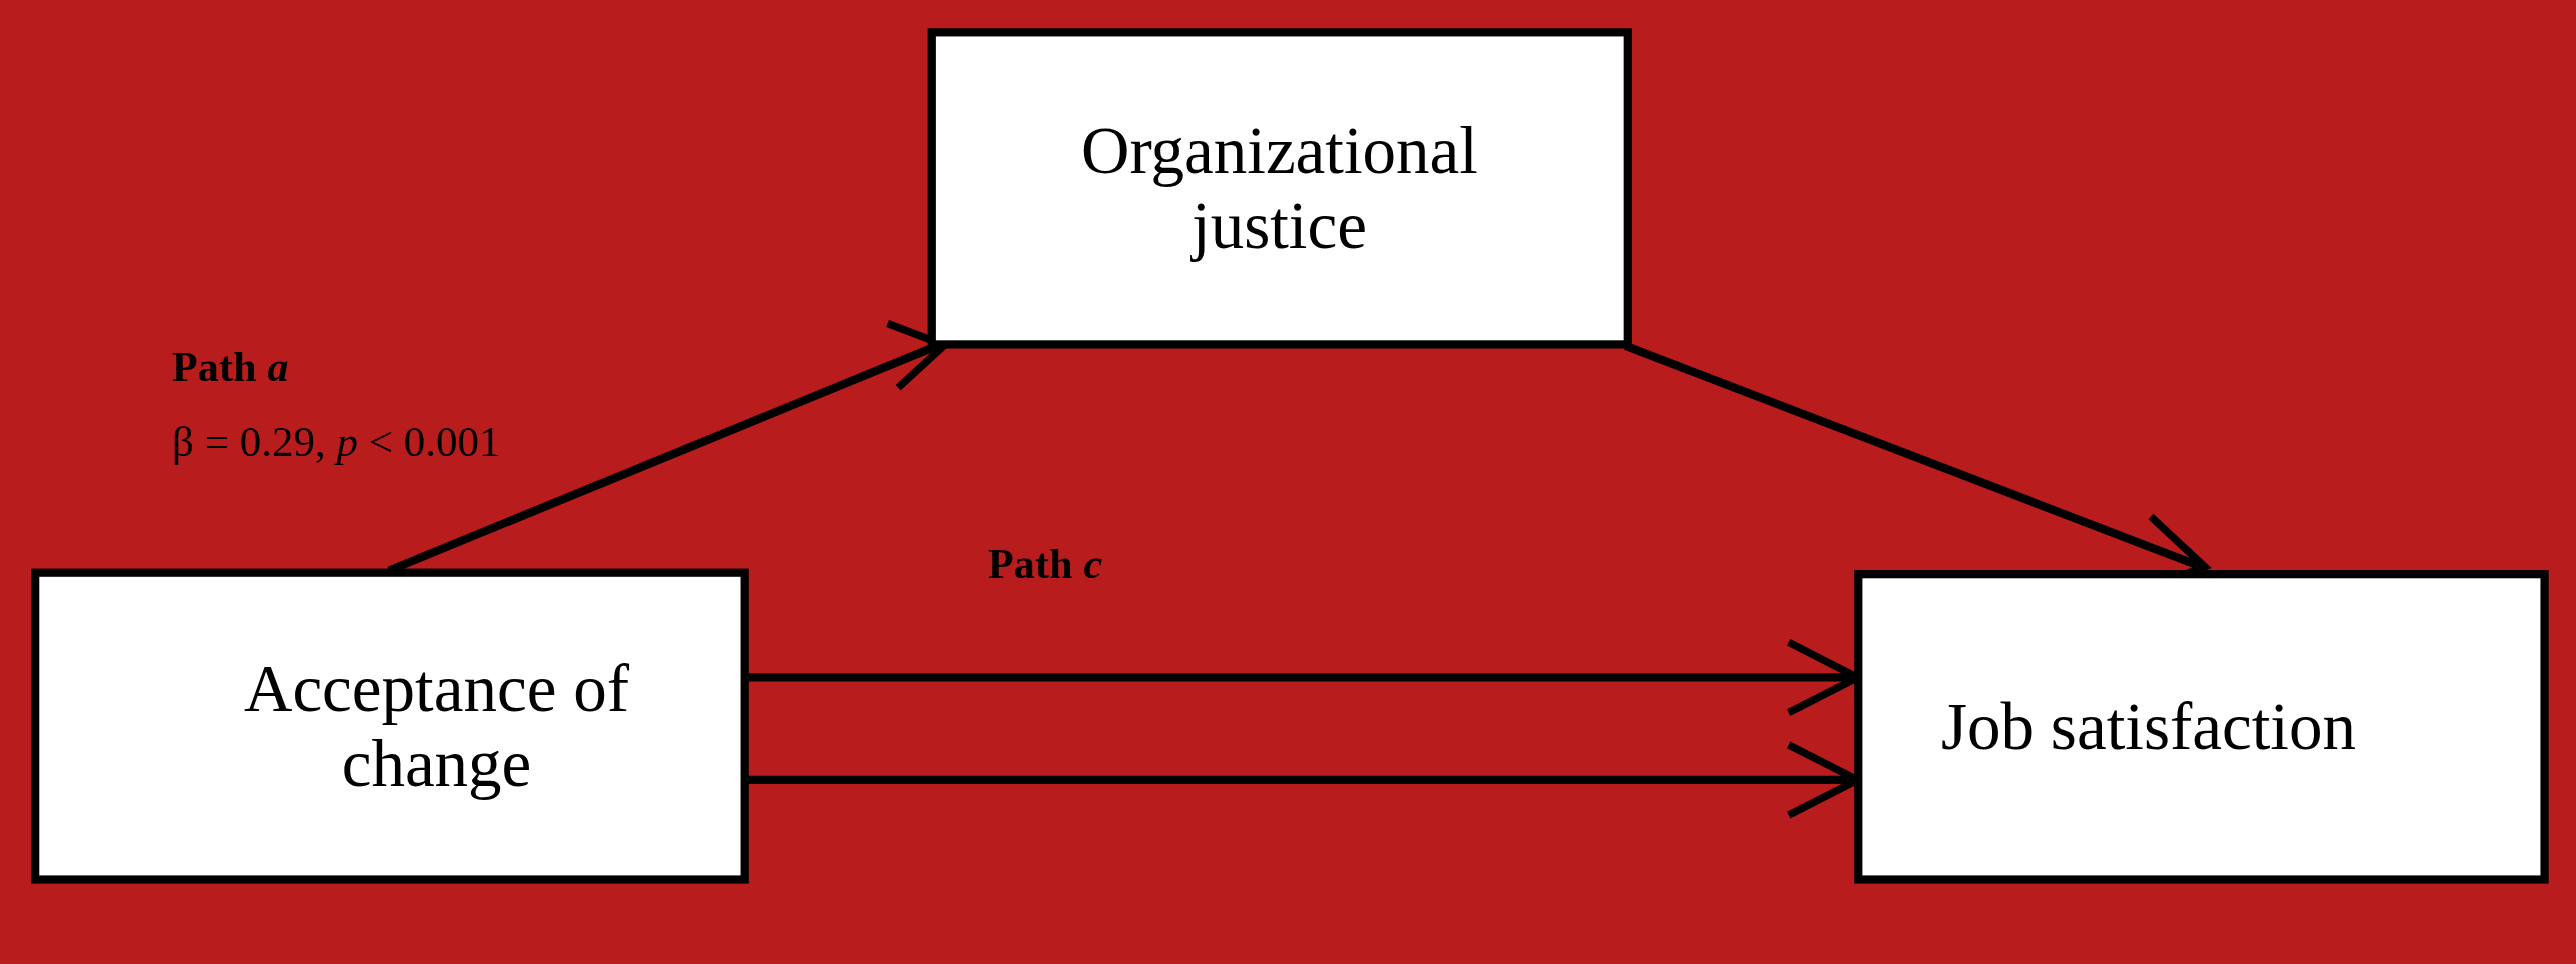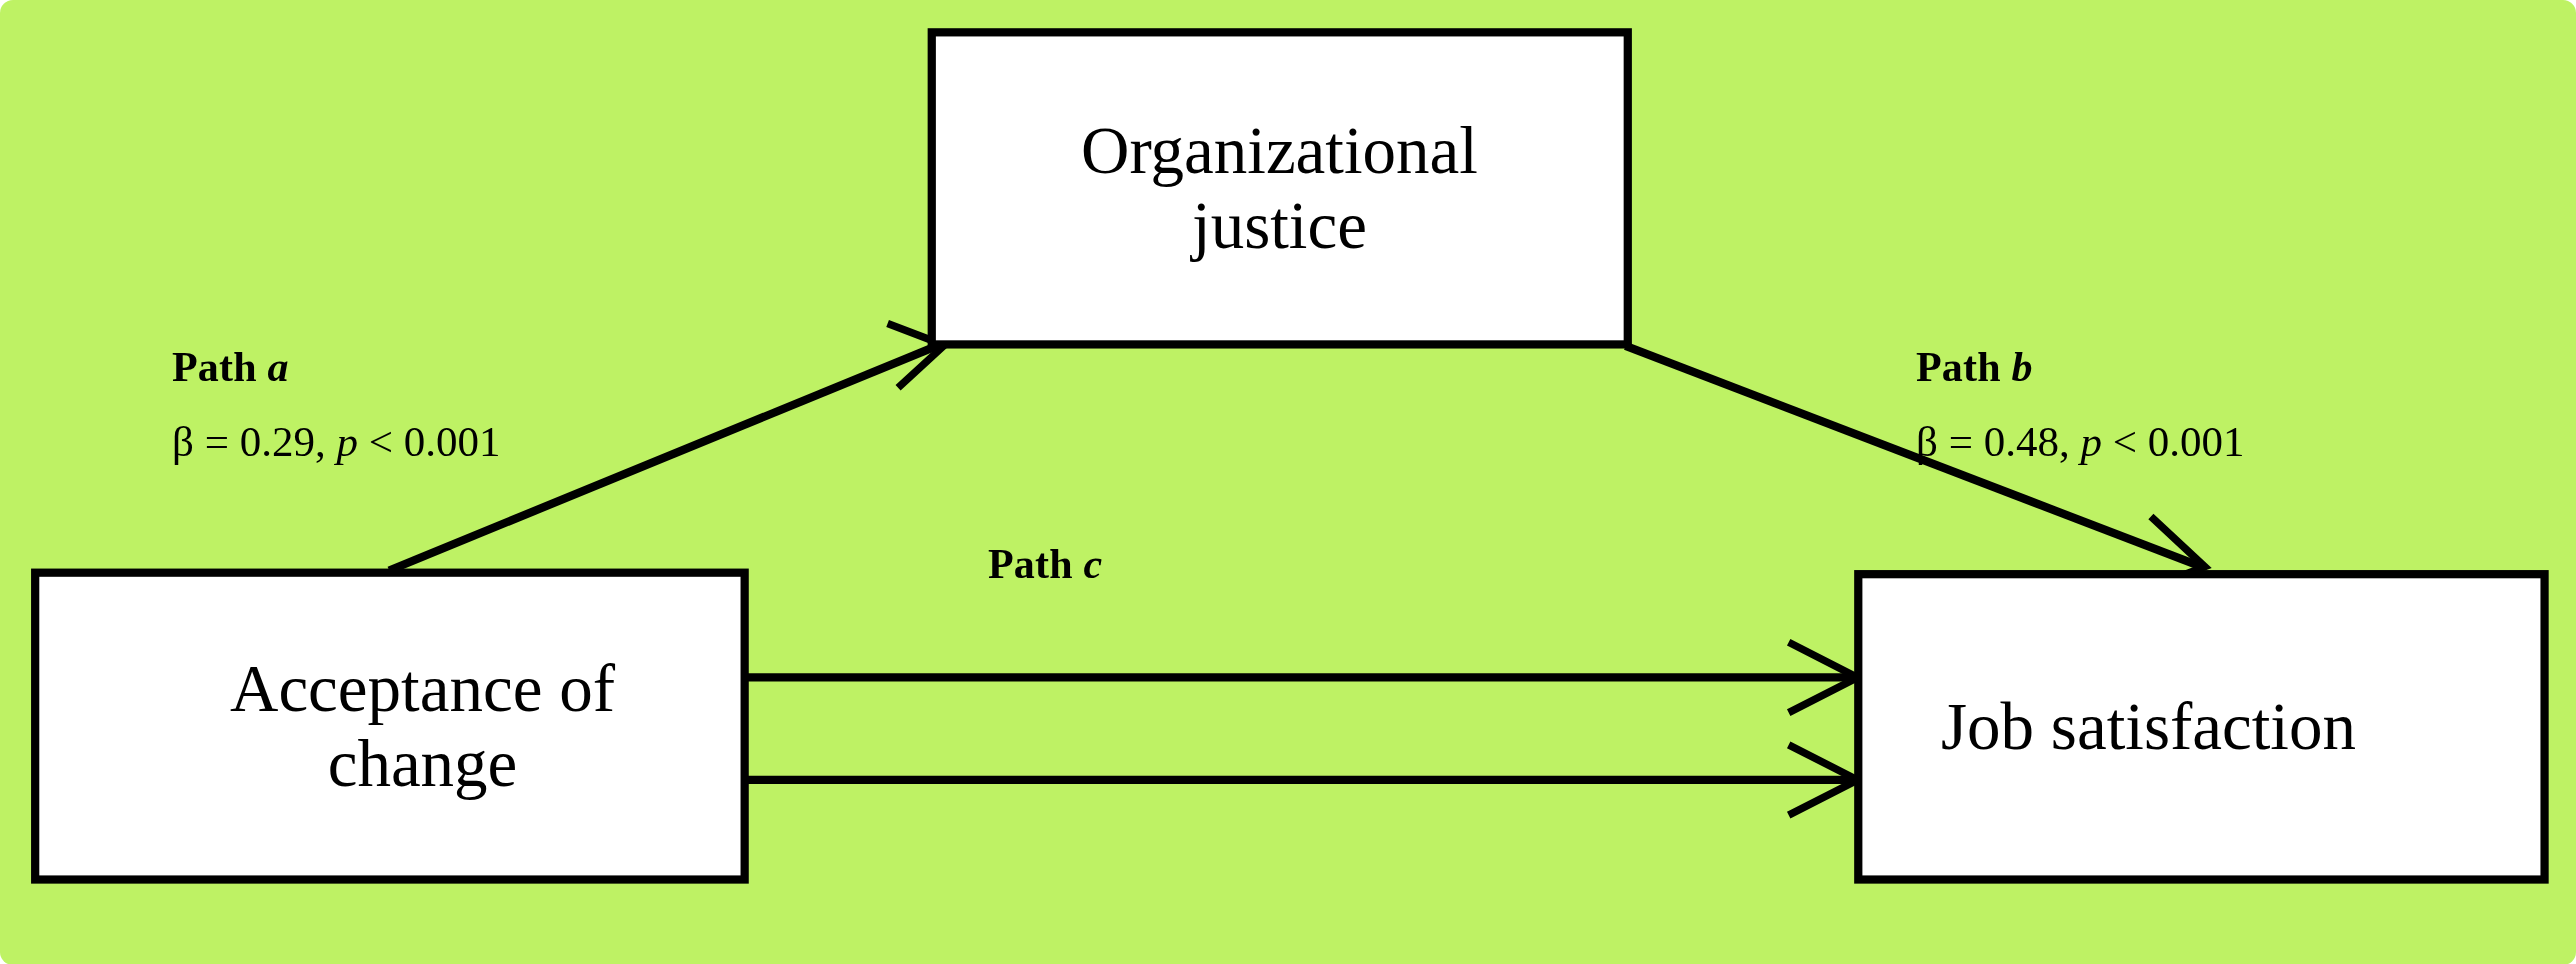--- a/index.html
+++ b/index.html
@@ -8,23 +8,22 @@
     background: #ffffff;
   }
   body {
     font-family: "Liberation Serif", "DejaVu Serif", serif;
     color: #000000;
   }
   #figure {
     position: relative;
     width: 2576px;
     height: 965px;
-    background: #bef264;
+    background: #b91c1c;
     overflow: hidden;
-    border-radius: 13px;
   }
   
   #canvas {
     position: absolute;
     left: 0;
     top: 0;
     width: 2576px;
     height: 965px;
   }
   .node-box {
@@ -55,21 +54,21 @@
     align-items: center;
     justify-content: center;
   }
   #label-org-justice {
     left: 928px;
     top: 28.4px;
     width: 703px;
     height: 320px;
   }
   #label-acceptance {
-    left: 17px;
+    left: 31px;
     top: 569px;
     width: 811px;
     height: 314px;
   }
   #label-job-satisfaction {
     left: 1855px;
     top: 570px;
     width: 587px;
     height: 313px;
   }
@@ -146,24 +145,20 @@
   <div class="node-label" id="label-acceptance">Acceptance of
 change</div>
 
   <div class="node-label" id="label-job-satisfaction">Job satisfaction</div>
 
   <div class="path-annotation" id="ann-path-a">
     <span class="path-name"><span>Path </span><span class="pname-italic">a</span></span>
     <span class="path-stats"><span>β = 0.29, </span><span class="pvar">p</span><span> &lt; 0.001</span></span>
   </div>
 
-  <div class="path-annotation" id="ann-path-b">
-    <span class="path-name"><span>Path </span><span class="pname-italic">b</span></span>
-    <span class="path-stats"><span>β = 0.48, </span><span class="pvar">p</span><span> &lt; 0.001</span></span>
-  </div>
 
   <div class="path-annotation" id="ann-path-c">
     <span class="path-name"><span>Path </span><span class="pname-italic">c</span></span>
   </div>
 
 
 </div>
 
 
 </body></html>

